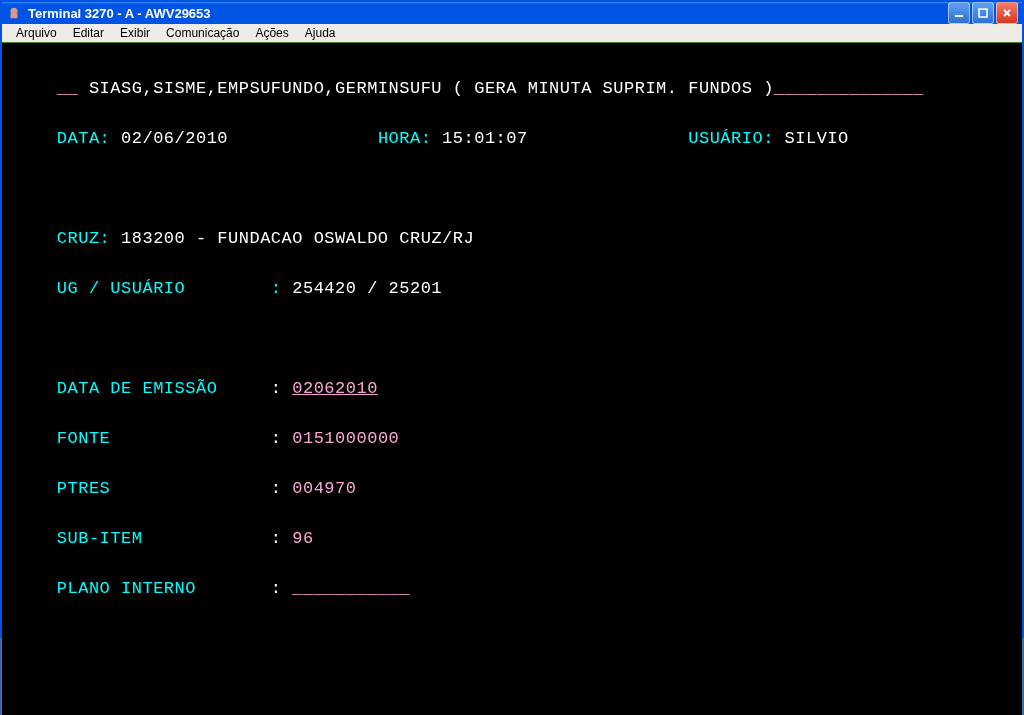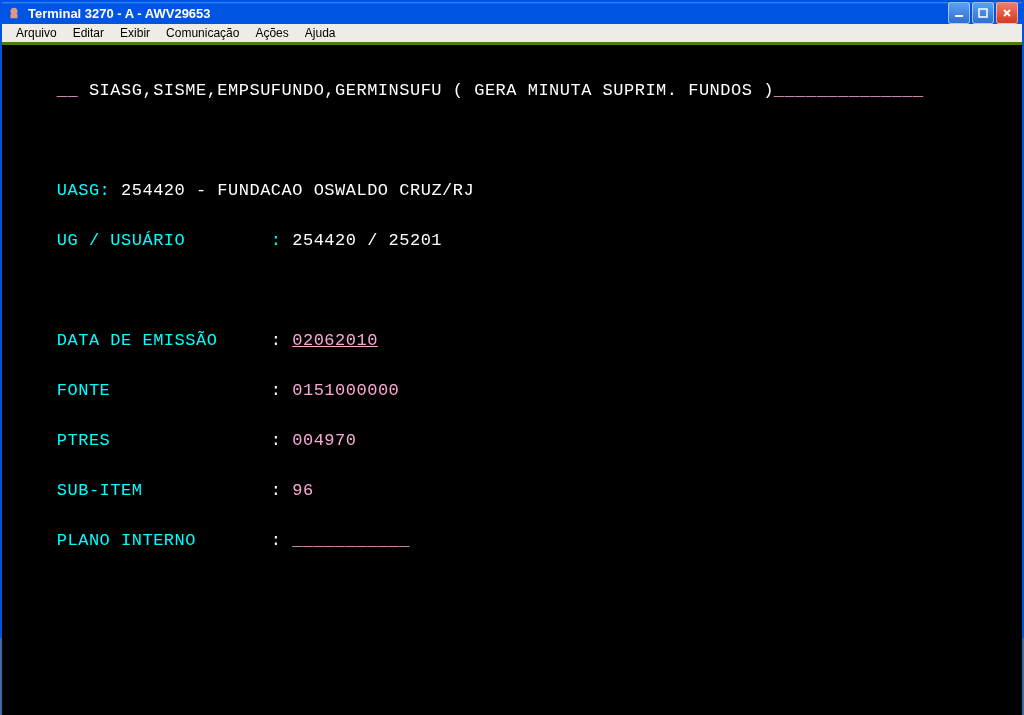--- a/index.html
+++ b/index.html
@@ -55,21 +55,21 @@
 .tb-max { background: linear-gradient(to bottom, #5ba0f5, #2f70d0); }
 .tb-close { background: linear-gradient(to bottom, #f57a6c, #d43a20); }
 .menubar {
   background: #efece7;
   height: 22px;
   display: flex;
   align-items: center;
   padding: 0 6px;
   font-size: 12px;
   color: #000;
-  border-bottom: 3px solid #4d7c0f;
+  border-bottom: 1px solid #4d7c0f;
 }
 .menu-item { padding: 2px 8px; cursor: default; }
 .terminal {
   flex: 1;
   background: #000;
   padding: 8px 12px 0 12px;
   font-family: "Courier New", monospace;
   font-size: 17px;
   line-height: 25px;
   letter-spacing: 0.5px;
@@ -120,22 +120,23 @@
     <span class="menu-item">Arquivo</span>
     <span class="menu-item">Editar</span>
     <span class="menu-item">Exibir</span>
     <span class="menu-item">Comunicação</span>
     <span class="menu-item">Ações</span>
     <span class="menu-item">Ajuda</span>
   </div>
 
   <div class="terminal">
 <span class="row">    <span class="green">__</span><span class="white"> SIASG,SISME,EMPSUFUNDO,GERMINSUFU ( GERA MINUTA SUPRIM. FUNDOS )</span><span class="green">______________</span></span>
+<span class="row">    <span class="cyan">DATA:</span><span class="white"> 02/06/2010              </span><span class="cyan">HORA:</span><span class="white"> 15:01:07               </span><span class="cyan">USUÁRIO:</span><span class="white"> SILVIO</span></span>
 <span class="row"> </span>
-<span class="row">    <span class="cyan">UASG:</span><span class="white"> 254420 - FUNDACAO OSWALDO CRUZ/RJ</span></span>
+<span class="row">    <span class="cyan">CRUZ:</span><span class="white"> 183200 - FUNDACAO OSWALDO CRUZ/RJ</span></span>
 <span class="row">    <span class="cyan">UG / USUÁRIO        : </span><span class="white">254420 / 25201</span></span>
 <span class="row"> </span>
 <span class="row">    <span class="cyan">DATA DE EMISSÃO     </span><span class="white">: </span><span class="green underline">02062010</span></span>
 <span class="row">    <span class="cyan">FONTE               </span><span class="white">: </span><span class="green">0151000000</span></span>
 <span class="row">    <span class="cyan">PTRES               </span><span class="white">: </span><span class="green">004970</span></span>
 <span class="row">    <span class="cyan">SUB-ITEM            </span><span class="white">: </span><span class="green">96</span></span>
 <span class="row">    <span class="cyan">PLANO INTERNO       </span><span class="white">: </span><span class="green">___________</span></span>
 
 
 

